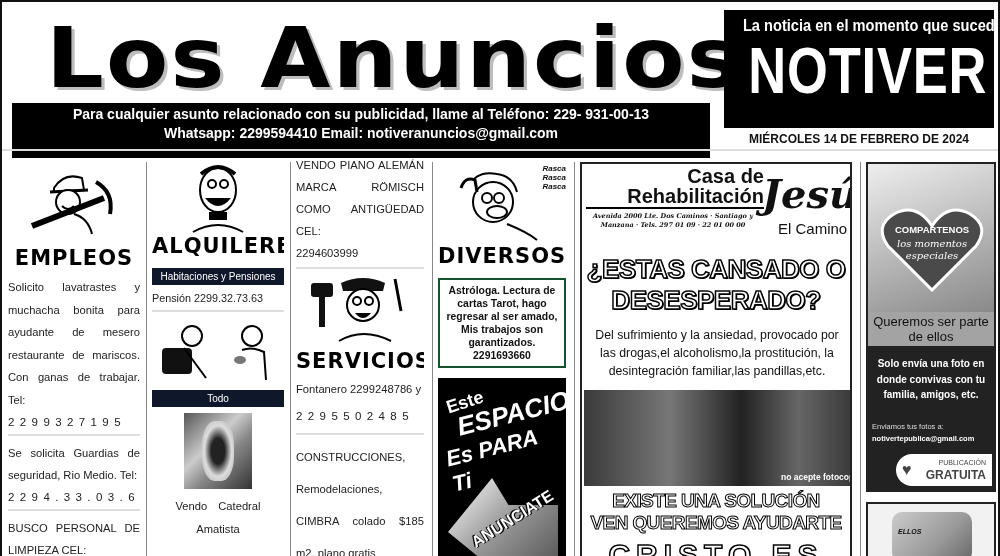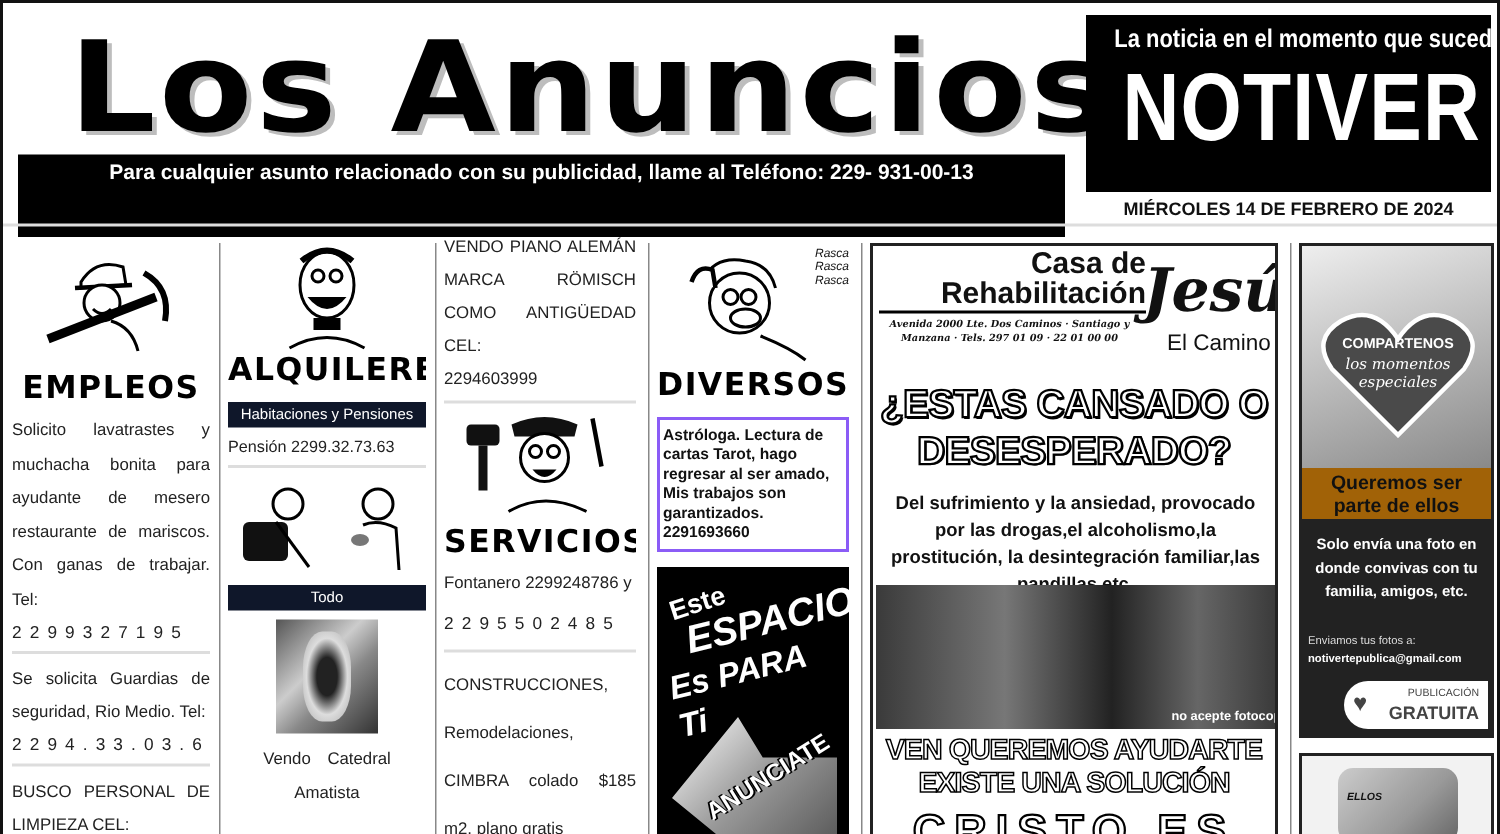--- a/index.html
+++ b/index.html
@@ -24,48 +24,49 @@
   .col { position: absolute; top: 158px; bottom: 0; overflow: hidden; }
   .vsep { position: absolute; top: 160px; bottom: 0; width: 1px; background: #888; }
 
   .col-emp { left: 6px; width: 132px; }
   .col-alq { left: 150px; width: 132px; }
   .col-srv { left: 294px; width: 128px; }
   .col-div { left: 436px; width: 128px; }
   .col-reh { left: 578px; width: 272px; }
   .col-pub { left: 864px; width: 130px; }
 
-  .section-img { height: 86px; display: flex; align-items: center; justify-content: center; }
+  .section-img { height: 86px; display: flex; align-items: center; justify-content: center; font-weight: bold; }
   .section-title { font-family: "DejaVu Sans", sans-serif; font-weight: 700; font-size: 21px; text-align: center; letter-spacing: 1px; color: #000; line-height: 24px; }
 
   .ad-text { font-size: 11.2px; line-height: 22.6px; text-align: justify; color: #222; }
   .ad-phone { font-size: 11.5px; letter-spacing: 5.4px; color: #222; border-bottom: 2px solid #ddd; padding-bottom: 2px; margin-bottom: 6px; line-height: 20px; }
   .ad-sep { border-bottom: 2px solid #ddd; margin-bottom: 6px; }
 
   .subhead-bar { background: #0f172a; color: #fff; text-align: center; font-size: 10px; height: 17px; line-height: 17px; margin: 10px 0 5px; }
 
-  .boxed-ad { border: 2px solid #8b5cf6; font-weight: bold; text-align: left; font-size: 10.4px; line-height: 13px; padding: 4px 2px; }
+  .boxed-ad { border: 2px solid #14532d; font-weight: bold; text-align: center; font-size: 10.4px; line-height: 13px; padding: 4px 2px; }
 
   .espacio-ad { background: #000; color: #fff; margin-top: 10px; height: 220px; position: relative; overflow: hidden; }
 
   .rehab { border: 2px solid #222; height: 420px; position: relative; overflow: hidden; }
 
   .pub-ad { border: 2px solid #222; background: #222; height: 330px; position: relative; overflow: hidden; }
   .pub-ad2 { border: 2px solid #222; height: 60px; margin-top: 10px; background: #f2f2f2; position: relative; overflow: hidden; }
 </style>
 </head>
 <body>
 
 <div class="page">
 
   <div class="masthead">
     <div class="masthead-title">Los Anuncios</div>
   </div>
   <div class="contact-bar">
     <div>Para cualquier asunto relacionado con su publicidad, llame al  Teléfono: 229- 931-00-13</div>
+    <div>Whatsapp: 2299594410 Email: notiveranuncios@gmail.com</div>
   </div>
 
   <div class="notiver-box">
     <div class="notiver-slogan">La noticia en el momento que sucede</div>
     <div class="notiver-name">NOTIVER</div>
   </div>
   <div class="date-line">MIÉRCOLES 14 DE FEBRERO DE 2024</div>
 
   <div class="divider-top"></div>
 
@@ -200,45 +201,45 @@
     <div class="rehab">
       <div style="position:absolute;left:4px;top:2px;width:178px;text-align:right;font-weight:bold;font-size:20px;line-height:20px;">
         <div>Casa de</div>
         <div style="border-bottom:2px solid #000;padding-bottom:1px;">Rehabilitación</div>
       </div>
       <div style="position:absolute;left:6px;top:48px;width:170px;font-size:6.5px;font-weight:bold;line-height:9px;text-align:center;font-family:'DejaVu Serif',serif;font-style:italic;">Avenida 2000 Lte. Dos Caminos · Santiago y Manzana · Tels. 297 01 09 · 22 01 00 00</div>
       <div style="position:absolute;left:180px;top:6px;font-family:'DejaVu Serif',serif;font-size:40px;font-weight:bold;font-style:italic;">Jesús</div>
       <div style="position:absolute;left:196px;top:56px;font-size:15px;">El Camino</div>
 
       <div style="position:absolute;left:4px;top:90px;width:260px;text-align:center;font-size:26px;font-weight:900;line-height:31px;color:#fff;-webkit-text-stroke:1.5px #000;text-shadow:1px 1px 0 #000;letter-spacing:-0.5px;">¿ESTAS CANSADO O DESESPERADO?</div>
-      <div style="position:absolute;left:4px;top:162px;width:262px;text-align:center;font-size:12.3px;font-weight:bold;line-height:18px;">Del sufrimiento y la ansiedad, provocado por las drogas,el alcoholismo,la prostitución, la desintegración familiar,las pandillas,etc.</div>
+      <div style="position:absolute;left:4px;top:162px;width:262px;text-align:center;font-size:12.3px;font-weight:normal;line-height:18px;">Del sufrimiento y la ansiedad, provocado por las drogas,el alcoholismo,la prostitución, la desintegración familiar,las pandillas,etc.</div>
 
       <div style="position:absolute;left:2px;top:226px;width:286px;height:96px;background:linear-gradient(90deg,#3a3a3a,#777 30%,#222 55%,#666 75%,#2a2a2a);">
         <div style="position:absolute;right:4px;bottom:4px;color:#fff;font-size:8.5px;font-weight:bold;">no acepte fotocopias</div>
       </div>
 
       <div style="position:absolute;left:0;top:326px;width:268px;text-align:center;font-size:19px;font-weight:900;line-height:22px;color:#fff;-webkit-text-stroke:1px #000;letter-spacing:-0.6px;">
+        <div>EXISTE UNA SOLUCIÓN</div>
         <div>VEN QUEREMOS AYUDARTE</div>
-        <div>EXISTE UNA SOLUCIÓN</div>
       </div>
       <div style="position:absolute;left:0;top:374px;width:268px;text-align:center;font-size:30px;font-weight:900;color:#fff;-webkit-text-stroke:1.5px #000;letter-spacing:6px;">CRISTO ES LA</div>
     </div>
   </div>
 
   <div class="col col-pub" style="top:160px">
     <div class="pub-ad">
       <div style="position:absolute;left:0;top:0;right:0;height:150px;background:linear-gradient(160deg,#eee,#bbb 50%,#888);"></div>
       <div style="position:absolute;left:12px;top:42px;width:104px;height:86px;">
         <svg width="104" height="86" viewBox="0 0 104 86">
           <path d="M52 84 L8 40 Q-6 20 14 8 Q36 -4 52 20 Q68 -4 90 8 Q110 20 96 40 Z" fill="#4a4a4a" stroke="#fff" stroke-width="3"></path>
         </svg>
         <div style="position:absolute;left:0;right:0;top:18px;text-align:center;color:#fff;font-weight:bold;font-size:9.5px;">COMPARTENOS</div>
         <div style="position:absolute;left:16px;right:16px;top:32px;text-align:center;color:#fff;font-style:italic;font-size:10px;line-height:12px;font-family:'DejaVu Serif',serif;">los momentos especiales</div>
       </div>
-      <div style="position:absolute;left:0;right:0;top:148px;background:#a16207;color:#111;font-weight:bold;text-align:center;font-size:13px;line-height:15px;padding:2px 2px;">Queremos ser parte de ellos</div>
+      <div style="position:absolute;left:0;right:0;top:148px;background:#a3a3a3;color:#111;font-weight:normal;text-align:center;font-size:13px;line-height:15px;padding:2px 2px;">Queremos ser parte de ellos</div>
       <div style="position:absolute;left:4px;right:4px;top:192px;color:#fff;font-weight:bold;text-align:center;font-size:10px;line-height:15.5px;">Solo envía una foto en donde convivas con tu familia, amigos, etc.</div>
       <div style="position:absolute;left:4px;top:258px;color:#ddd;font-size:7.5px;">Enviamos tus fotos a:</div>
       <div style="position:absolute;left:4px;top:270px;color:#fff;font-weight:bold;font-size:7.5px;">notivertepublica@gmail.com</div>
       <div style="position:absolute;left:28px;right:2px;top:290px;height:32px;background:#fff;border-radius:16px 0 0 16px;">
         <span style="position:absolute;left:6px;top:8px;color:#444;font-size:16px;line-height:16px;">♥</span>
         <div style="position:absolute;right:6px;top:5px;font-size:7px;color:#444;">PUBLICACIÓN</div>
         <div style="position:absolute;right:6px;top:14px;font-size:12px;font-weight:bold;color:#444;">GRATUITA</div>
       </div>
     </div>
     <div class="pub-ad2">

